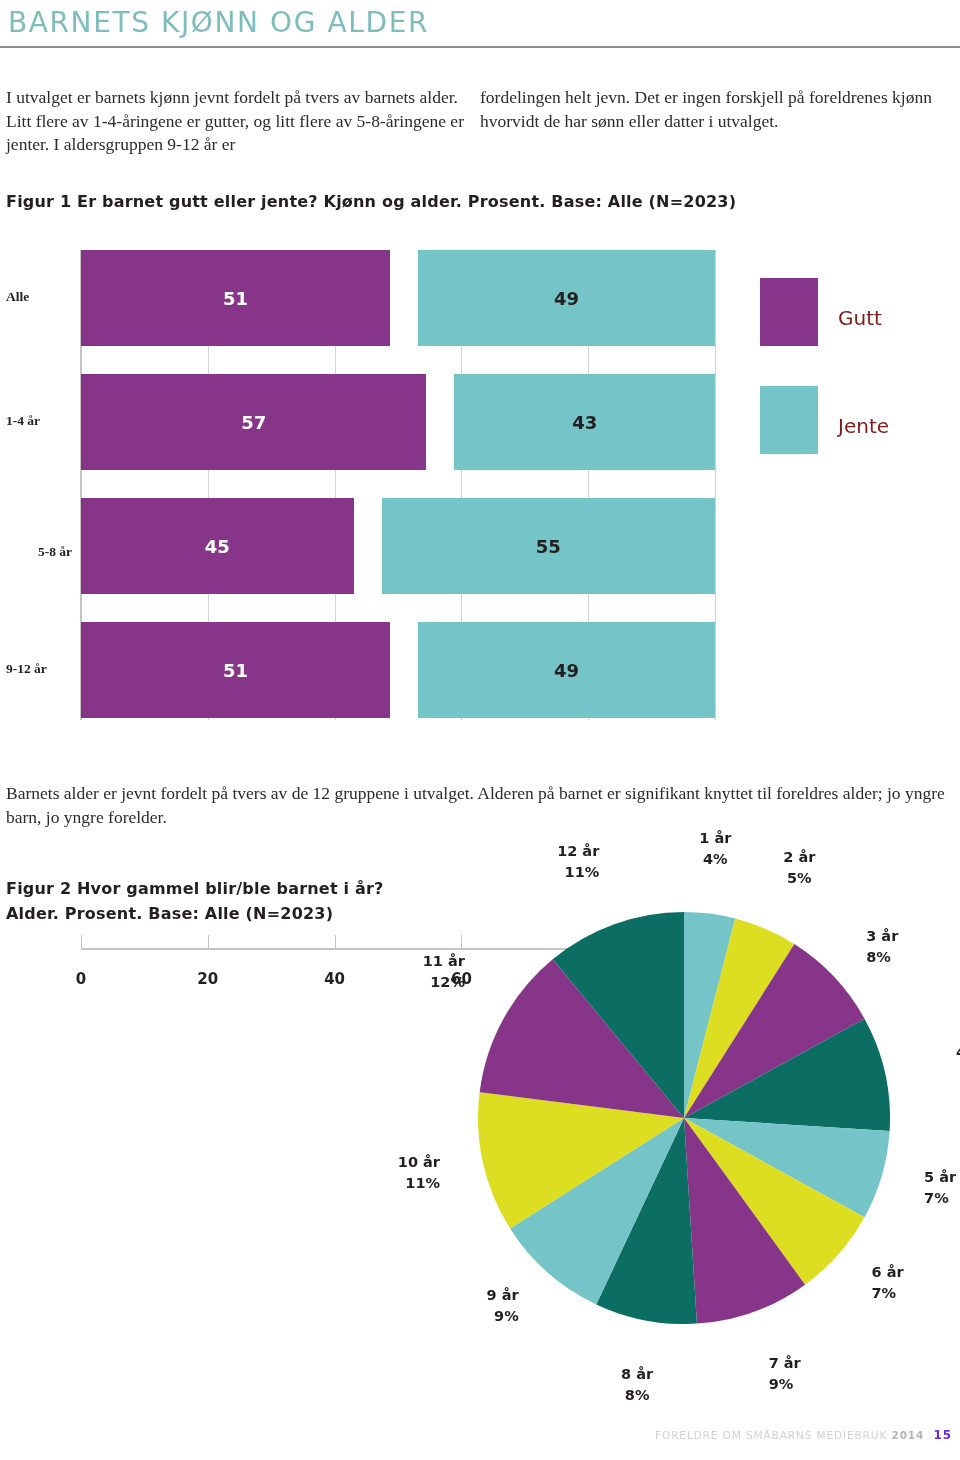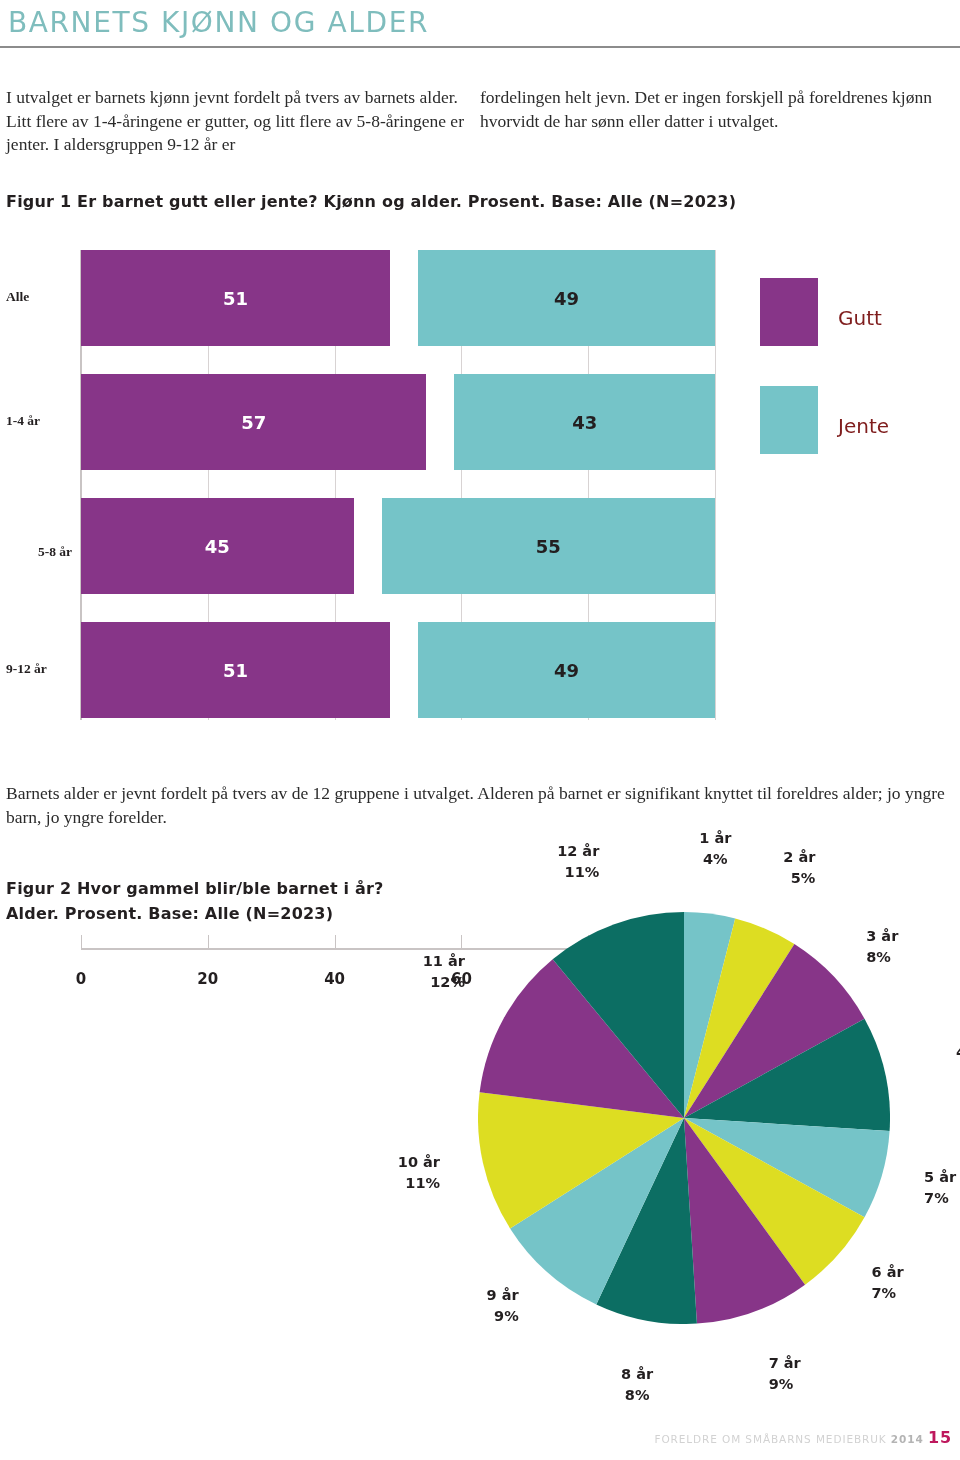--- a/index.html
+++ b/index.html
@@ -195,21 +195,21 @@
     position: absolute;
     right: 8px;
     top: 1428px;
     font-family: "DejaVu Sans", sans-serif;
     font-size: 10.5px;
     letter-spacing: 0.9px;
     color: #d2d2d2;
     white-space: nowrap;
   }
   #footer-year { color: #b4b4b4; font-weight: bold; }
-  #footer-page { color: #be185d; font-weight: bold; font-size: 16px; }
+  #footer-page { color: #6d28d9; font-weight: bold; font-size: 12px; margin-left: 5px; }
 </style>
 </head>
 <body>
 
 <div id="page-title">BARNETS KJØNN OG ALDER</div>
 <div id="header-rule"></div>
 
 <div class="body-col" id="intro-col-left">I utvalget er barnets kjønn jevnt fordelt på tvers av barnets alder. Litt flere av 1-4-åringene er gutter, og litt flere av 5-8-åringene er jenter. I aldersgruppen 9-12 år er</div>
 <div class="body-col" id="intro-col-right">fordelingen helt jevn. Det er ingen forskjell på foreldrenes kjønn hvorvidt de har sønn eller datter i utvalget.</div>
 
@@ -308,21 +308,21 @@
       <path d="M 206 206 L 32.07 316.38 A 206 206 0 0 1 1.62 180.18 Z" fill="#dddd22"></path>
       <path d="M 206 206 L 1.62 180.18 A 206 206 0 0 1 74.69 47.27 Z" fill="#873588"></path>
       <path d="M 206 206 L 74.69 47.27 A 206 206 0 0 1 206.00 0.00 Z" fill="#0c6e63"></path>
     </svg>
 </div>
 <div id="pie-labels">
     <div class="pie-label" style="text-align: center; left: 715.333px; top: 869.971px; transform: translate(-50%, -100%);">
       <span>1 år</span>
       <span>4%</span>
     </div>
-    <div class="pie-label" style="text-align: right; left: 783.287px; top: 888.561px; transform: translate(0px, -100%);">
+    <div class="pie-label" style="text-align: center; left: 783.287px; top: 888.561px; transform: translate(0px, -100%);">
       <span>2 år</span>
       <span>5%</span>
     </div>
     <div class="pie-label" style="text-align: left; left: 866.242px; top: 946.863px; transform: translate(0px, -50%);">
       <span>3 år</span>
       <span>8%</span>
     </div>
     <div class="pie-label" style="text-align: right; left: 956px; top: 1063.46px; transform: translate(0px, -50%);">
       <span>4 år</span>
       <span>9%</span>

